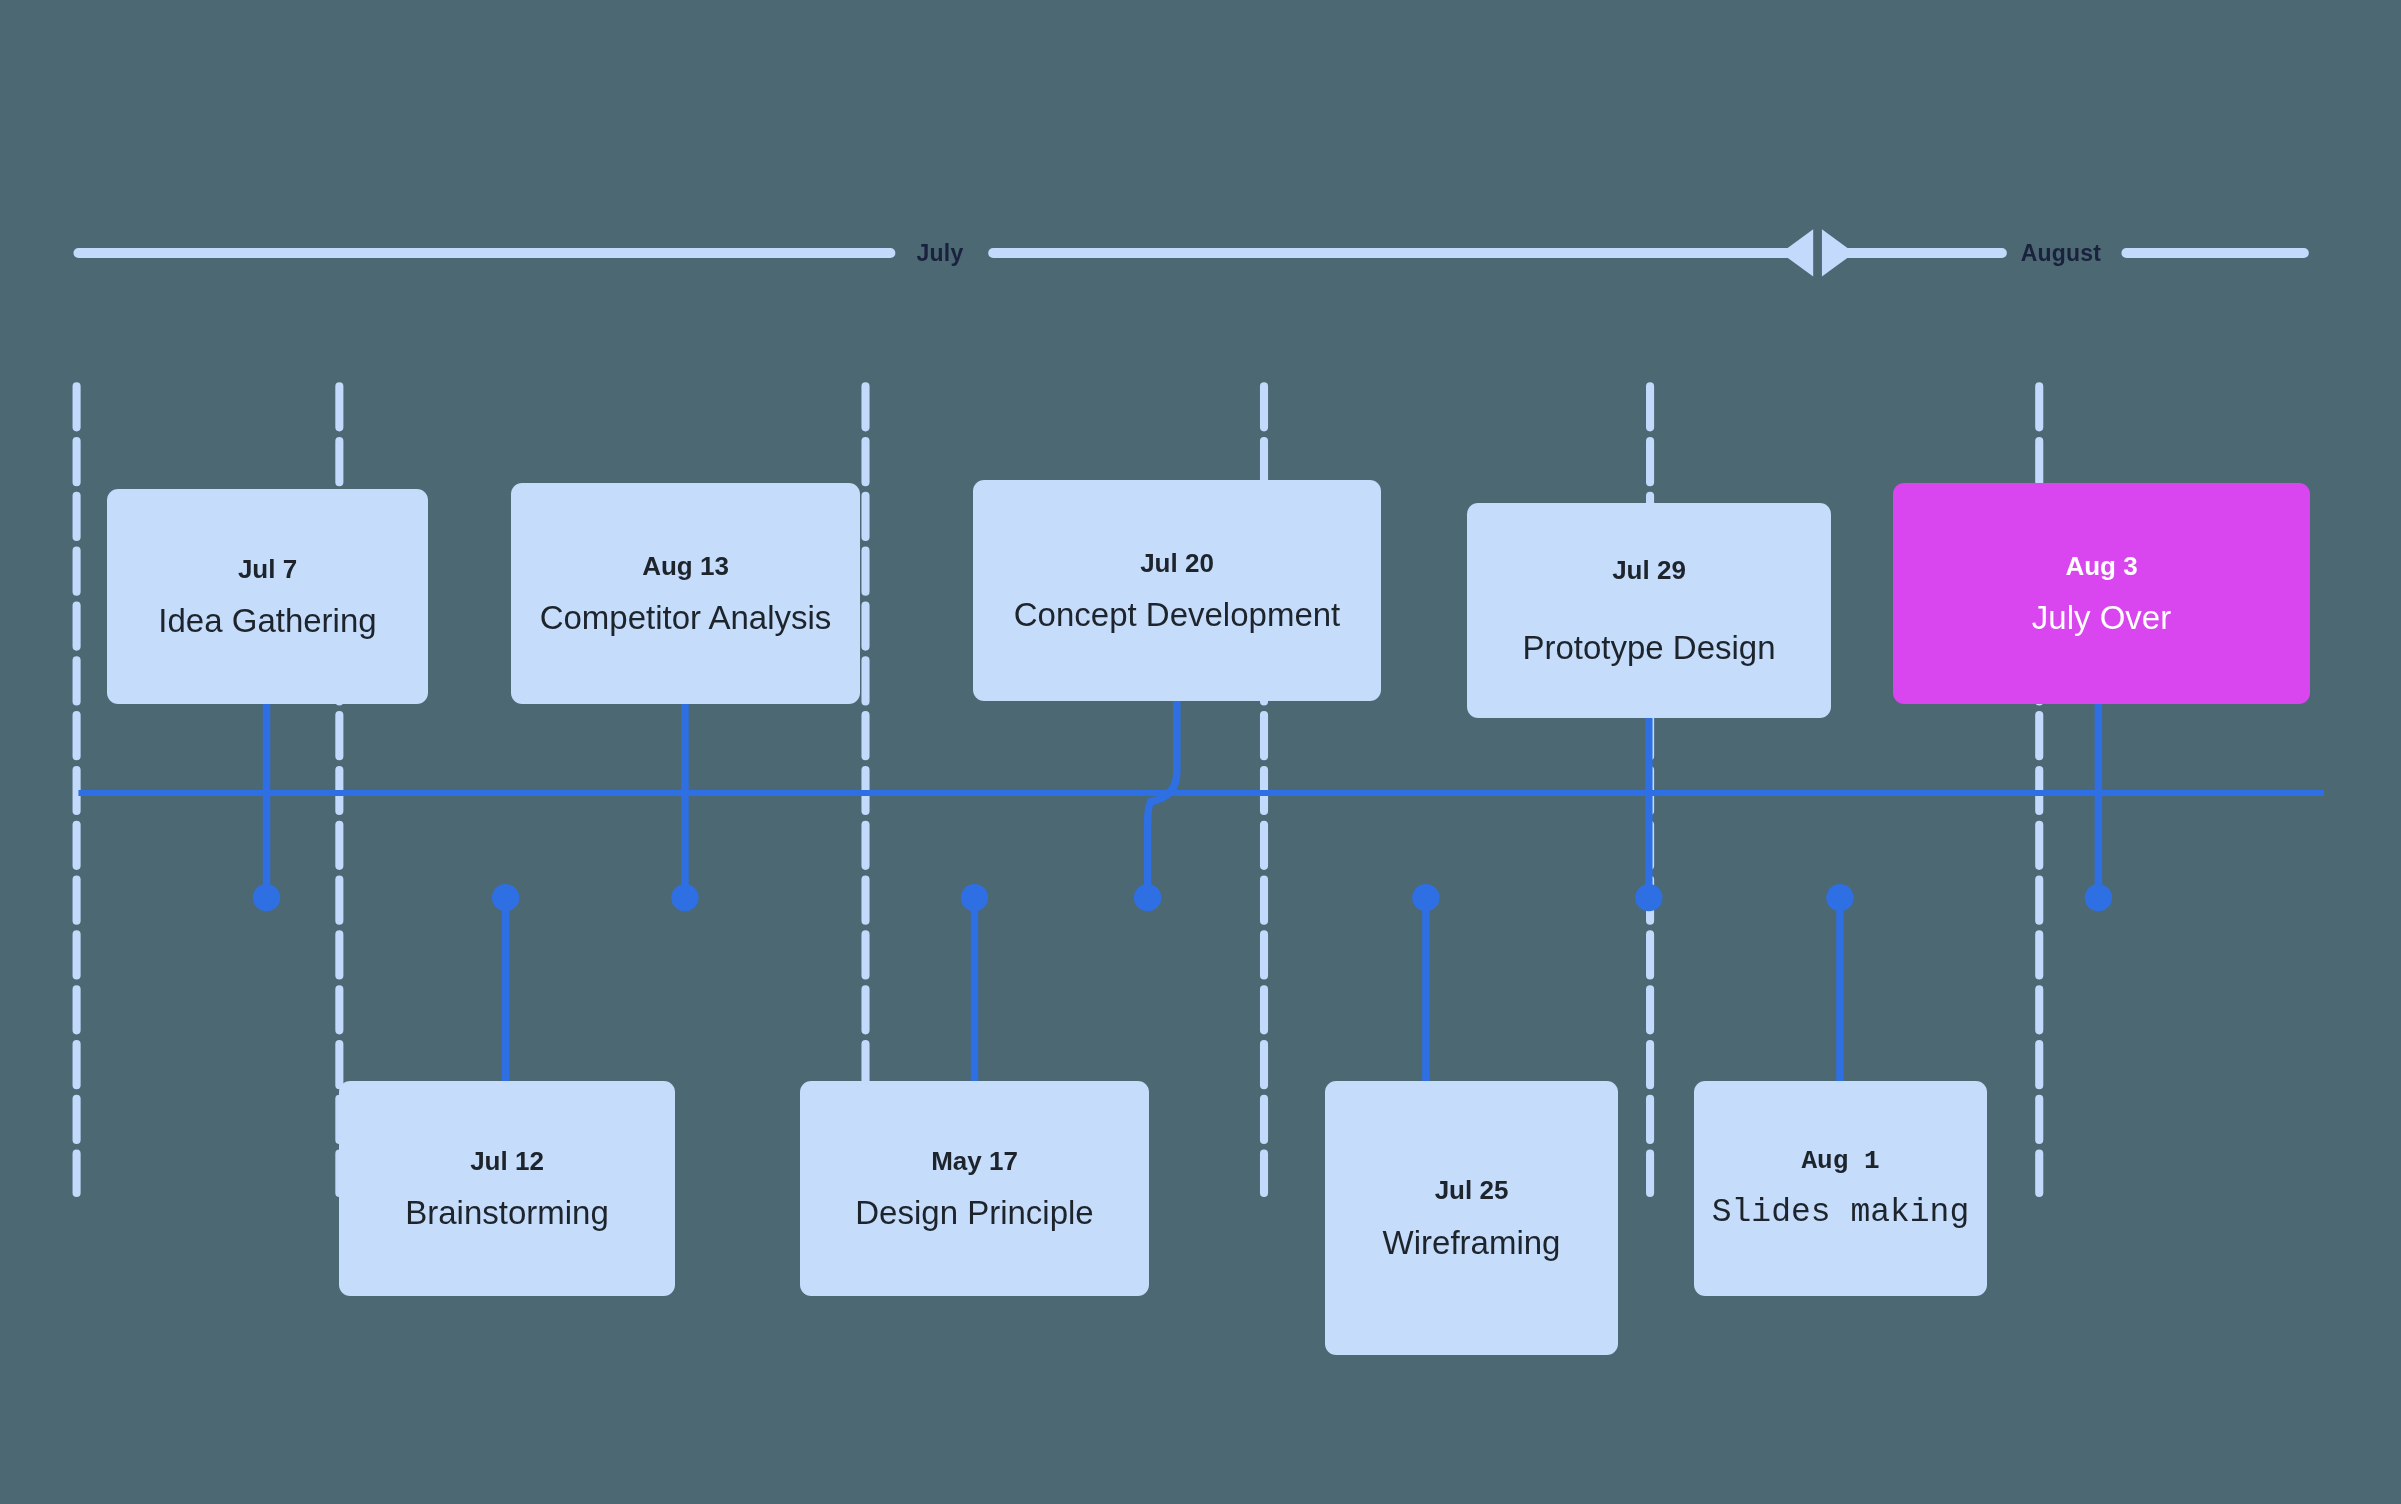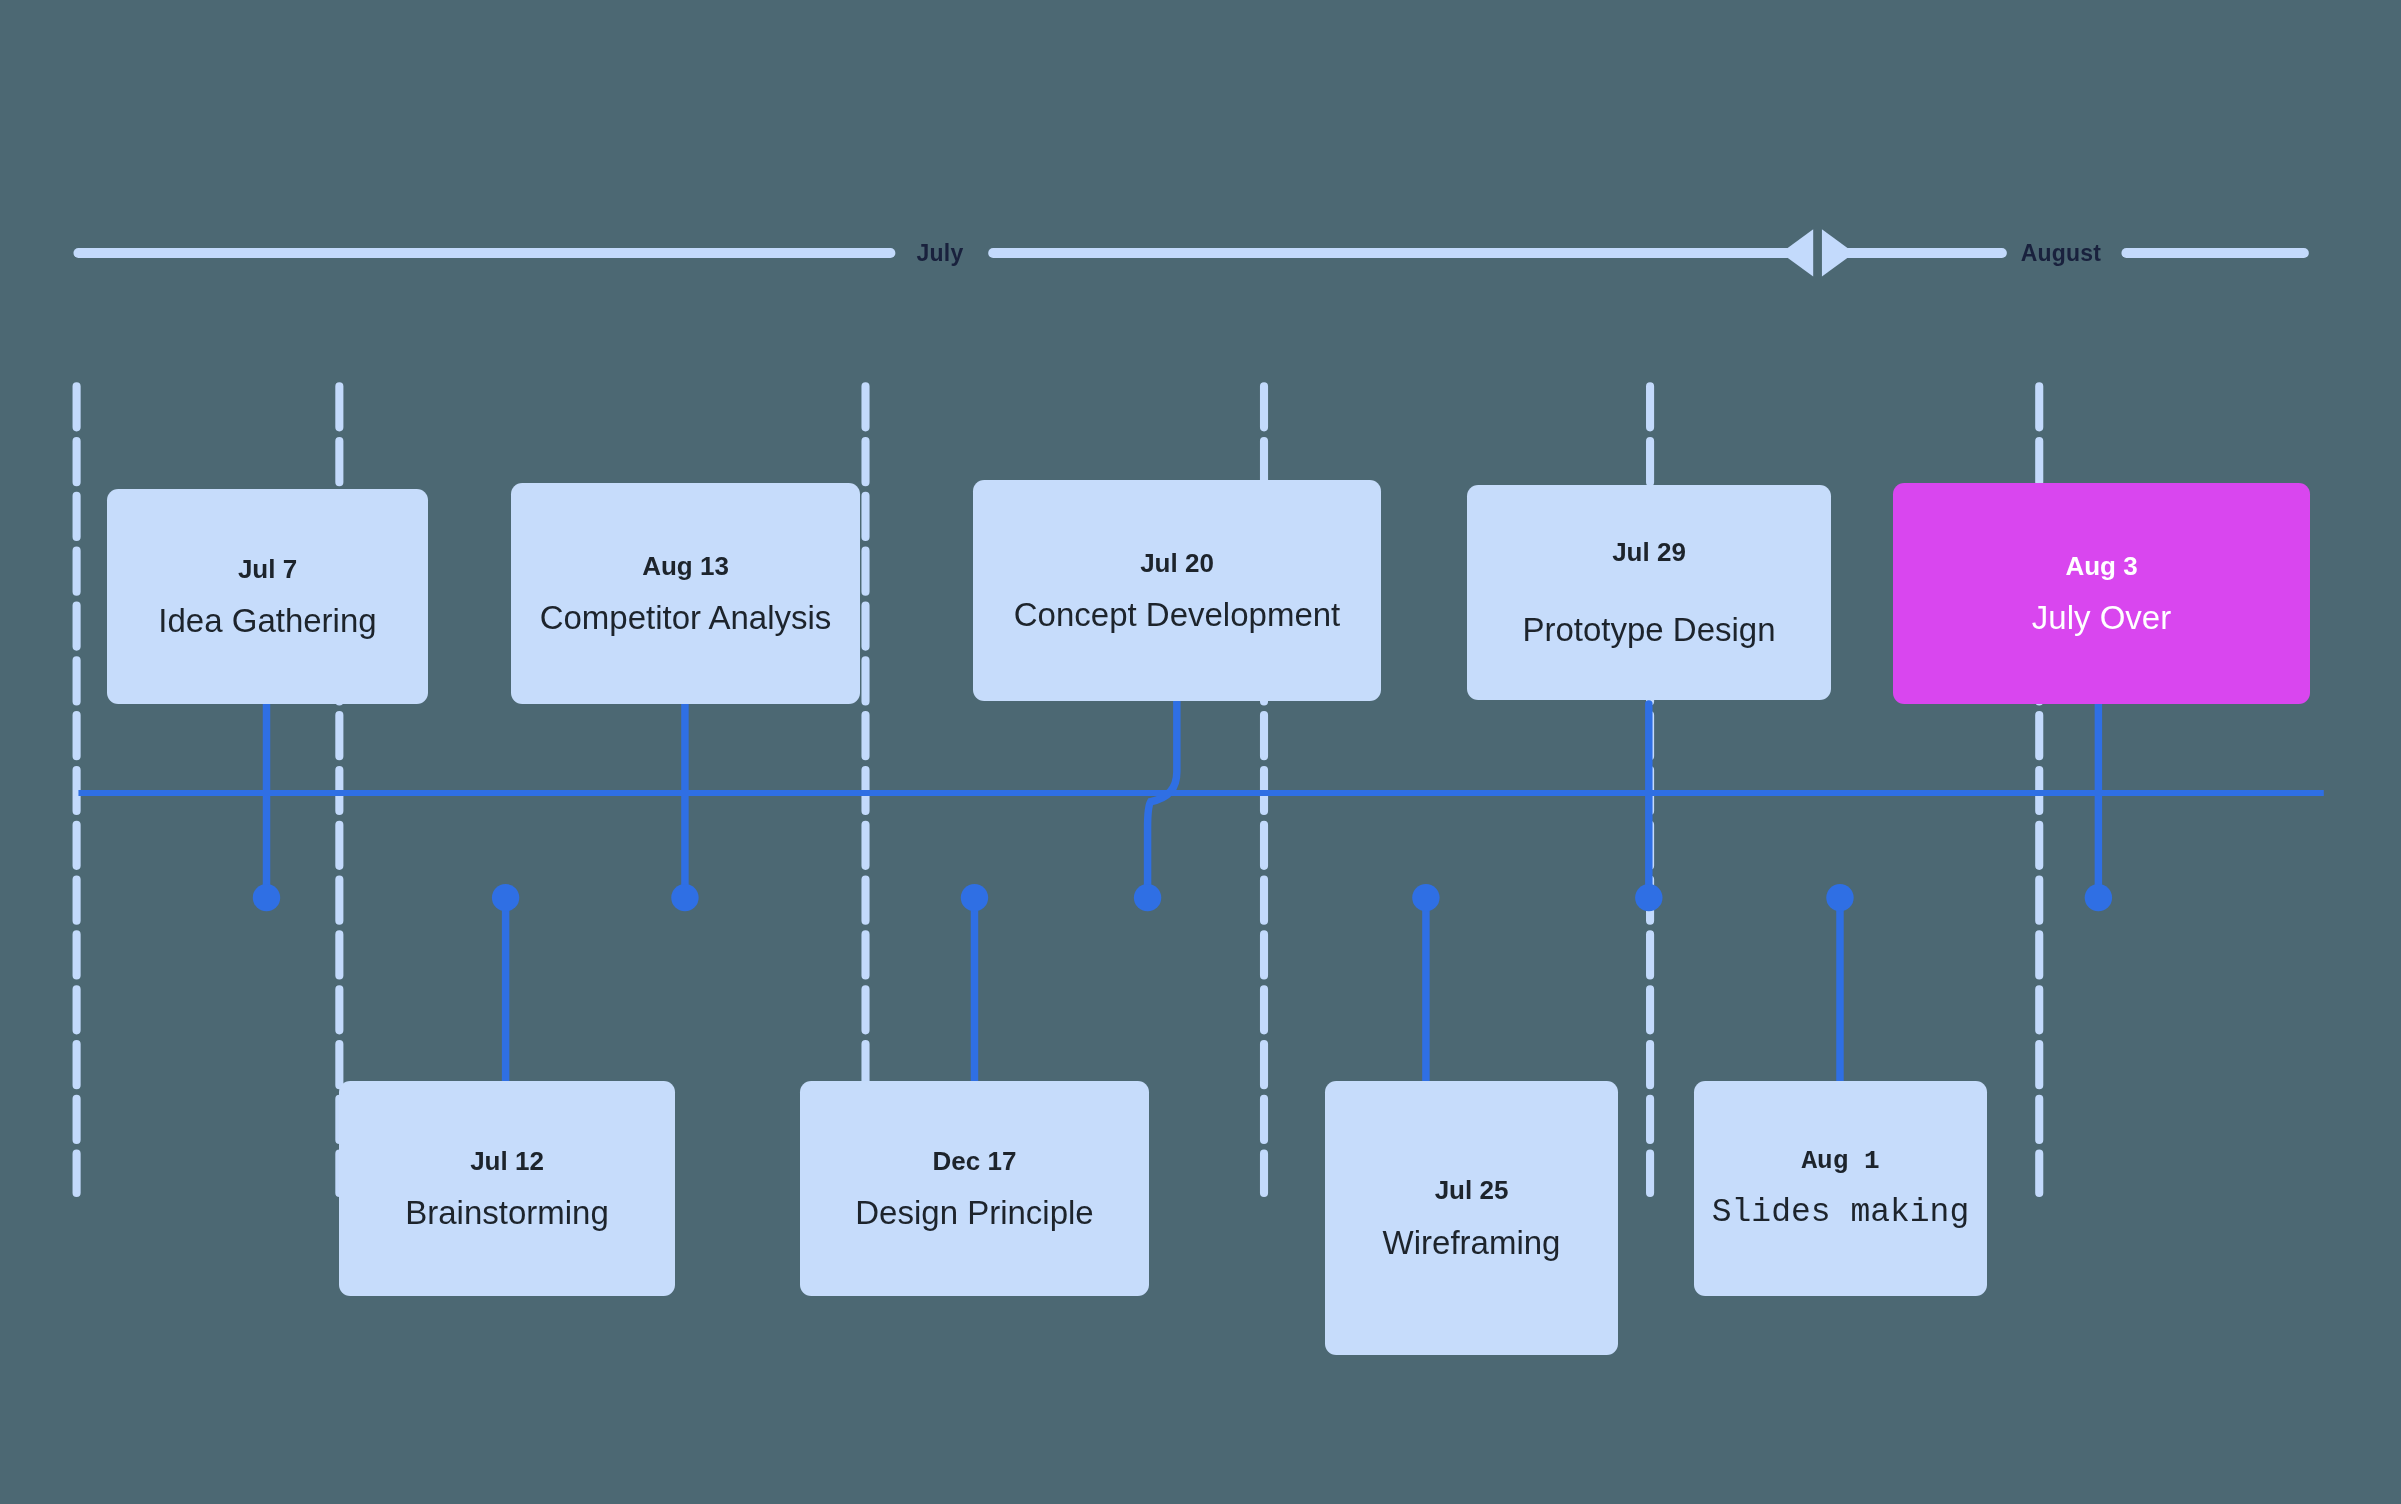--- a/index.html
+++ b/index.html
@@ -119,34 +119,34 @@
         <div class="c-title">Idea Gathering</div>
       </div>
       <div class="card" style="left: 511px; top: 483px; width: 349px; height: 221px;">
         <div class="c-date">Aug 13</div>
         <div class="c-title">Competitor Analysis</div>
       </div>
       <div class="card" style="left: 973px; top: 480px; width: 408px; height: 221px;">
         <div class="c-date">Jul 20</div>
         <div class="c-title">Concept Development</div>
       </div>
-      <div class="card" style="left: 1467px; top: 485px; width: 364px; height: 215px; gap: 26px;">
+      <div class="card" style="left: 1467px; top: 503px; width: 364px; height: 215px; gap: 26px;">
         <div class="c-date">Jul 29</div>
         <div class="c-title">Prototype Design</div>
       </div>
       <div class="card highlight" style="left: 1893px; top: 483px; width: 417px; height: 221px;">
         <div class="c-date">Aug 3</div>
         <div class="c-title">July Over</div>
       </div>
       <div class="card" style="left: 339px; top: 1081px; width: 336px; height: 215px;">
         <div class="c-date">Jul 12</div>
         <div class="c-title">Brainstorming</div>
       </div>
       <div class="card" style="left: 800px; top: 1081px; width: 349px; height: 215px;">
-        <div class="c-date">Dec 17</div>
+        <div class="c-date">May 17</div>
         <div class="c-title">Design Principle</div>
       </div>
       <div class="card" style="left: 1325px; top: 1081px; width: 293px; height: 274px;">
         <div class="c-date">Jul 25</div>
         <div class="c-title">Wireframing</div>
       </div>
       <div class="card" style="left: 1694px; top: 1081px; width: 293px; height: 215px; font-family: Liberation Mono, monospace;">
         <div class="c-date">Aug 1</div>
         <div class="c-title">Slides making</div>
       </div>

